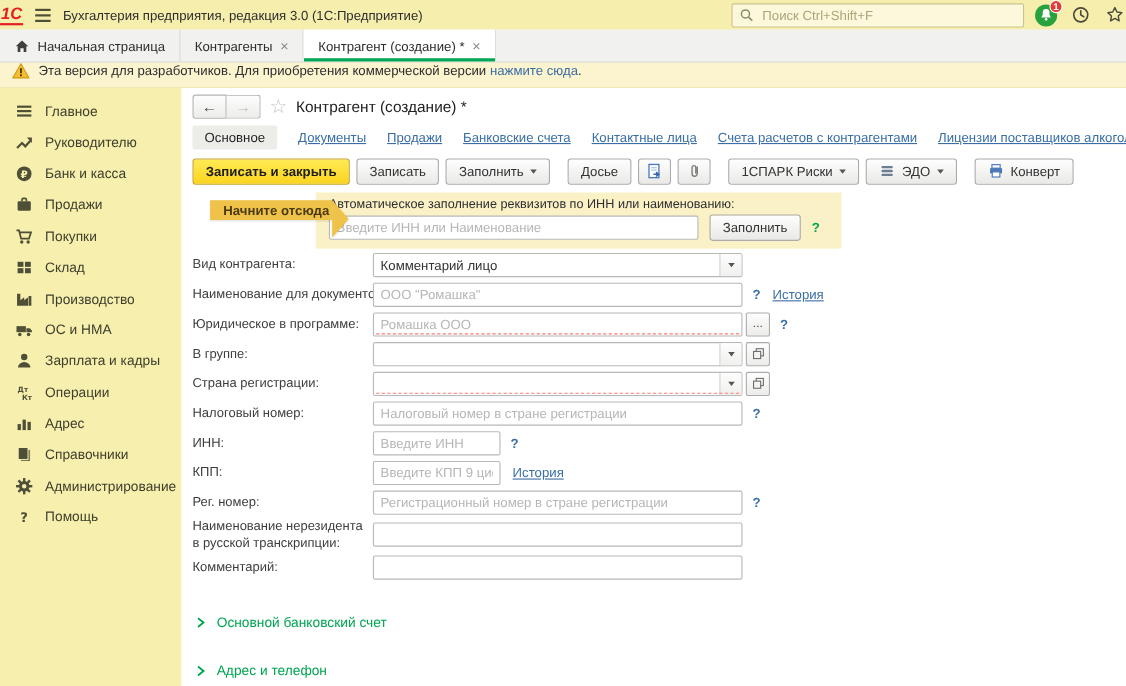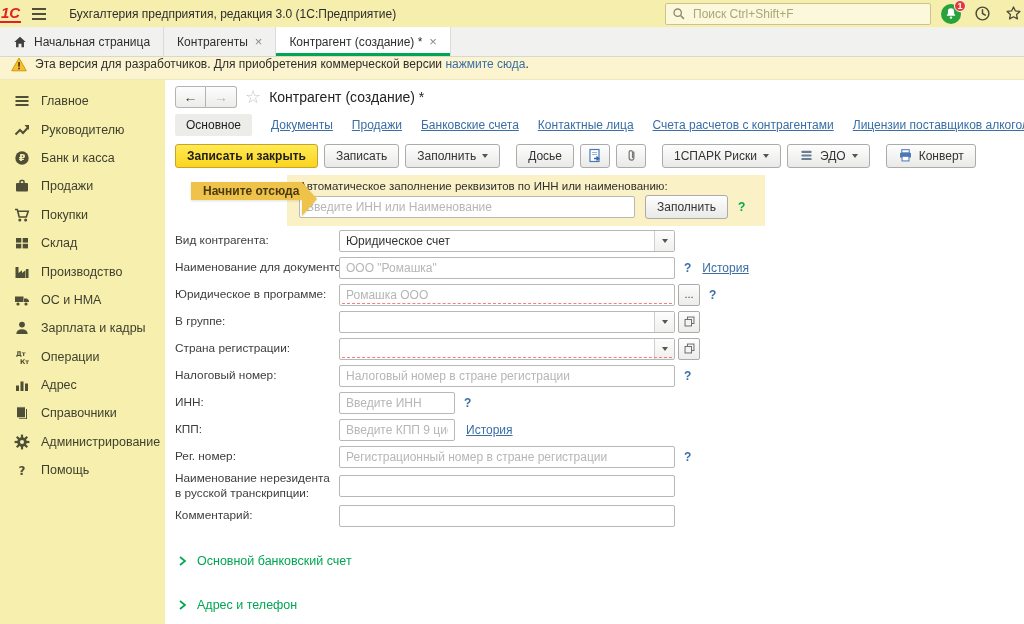--- a/index.html
+++ b/index.html
@@ -6,21 +6,21 @@
   body{width:1024px;height:624px;overflow:hidden;background:#fff;
        font-family:"Liberation Sans","DejaVu Sans",sans-serif;font-size:12px;color:#333;}
   .app{width:1024px;height:624px;display:flex;flex-direction:column;}
 
   
   .topbar{height:27px;flex:none;background:#F5EEAC;display:flex;align-items:center;padding:0 0;gap:9px;}
   .logo{color:#E31E24;font-weight:bold;font-style:italic;font-size:15px;line-height:1;
         border-bottom:2px solid #E31E24;padding:0 1px 1px;}
   .hamb{display:flex;flex-direction:column;gap:3px;cursor:pointer;padding:2px;}
   .hamb i{display:block;width:14px;height:2px;background:#4F4F38;}
-  .app-title{font-size:12px;color:#2E2E2E;margin-left:12px;}
+  .app-title{font-size:12px;color:#2E2E2E;margin-left:0;}
   .tb-right{margin-left:auto;display:flex;align-items:center;gap:9px;}
   .search{display:flex;align-items:center;gap:5px;width:252px;height:20px;background:#FCF8DC;
           border:1px solid #CCC48C;border-radius:2px;padding:0 6px;}
   .search input{flex:1;border:none;outline:none;background:transparent;font-size:12px;color:#555;
                 font-family:inherit;}
   .search input::placeholder{color:#ABA678;}
   .tbicon{width:22px;height:22px;display:flex;align-items:center;justify-content:center;cursor:pointer;}
   .notif{position:relative;}
   .badge{position:absolute;top:-3px;right:-4px;min-width:12px;height:12px;border-radius:7px;background:#E53935;
          color:#fff;font-size:9px;font-weight:bold;display:flex;align-items:center;justify-content:center;
@@ -105,21 +105,21 @@
   .combo .dd{width:19px;flex:none;border-left:1px solid #CFCFCF;display:flex;align-items:center;
              justify-content:center;cursor:pointer;background:linear-gradient(#FDFDFD,#F0F0EE);}
   .mini{width:22px;height:22px;flex:none;border:1px solid #ABABAB;border-radius:2px;margin-left:3px;
         background:linear-gradient(#FDFDFD,#ECECEA);display:flex;align-items:center;justify-content:center;
         font-size:11px;color:#444;cursor:pointer;box-sizing:border-box;line-height:1;}
   .hmark{margin-left:9px;}
   .hlink{color:#3A6EA5;text-decoration:underline;margin-left:11px;cursor:pointer;white-space:nowrap;}
 
   
   .sections{margin-top:2px;}
-  .sec{display:flex;align-items:center;gap:8px;height:24px;color:#00A651;font-size:12.5px;cursor:pointer;margin-top:20px;}
+  .sec{display:flex;align-items:flex-end;gap:8px;height:24px;color:#00A651;font-size:12.5px;cursor:pointer;margin-top:20px;}
   .chevbox{width:14px;height:14px;display:flex;align-items:center;justify-content:center;flex:none;}
   .chevbox.focus{border:1px dashed #8F8F8F;}
 </style>
 </head>
 <body>
 
 <div class="app">
 
   <header class="topbar">
     <span class="logo">1С</span>
@@ -386,21 +386,21 @@
             <span class="help green">?</span>
           </div>
         </div>
       </div>
 
       <div class="fields">
 
         <div class="frow">
           <span class="flabel">Вид контрагента:</span>
           <span class="combo">
-            <span class="val">Юридическое счет</span>
+            <span class="val">Комментарий лицо</span>
             <span class="dd">
                 <span class="caret"></span>
               </span>
           </span>
         </div>
 
         <div class="frow">
           <span class="flabel">Наименование для документов:</span>
           <span class="inwrap">
             <input class="txt" placeholder="ООО &quot;Ромашка&quot;" style="">

